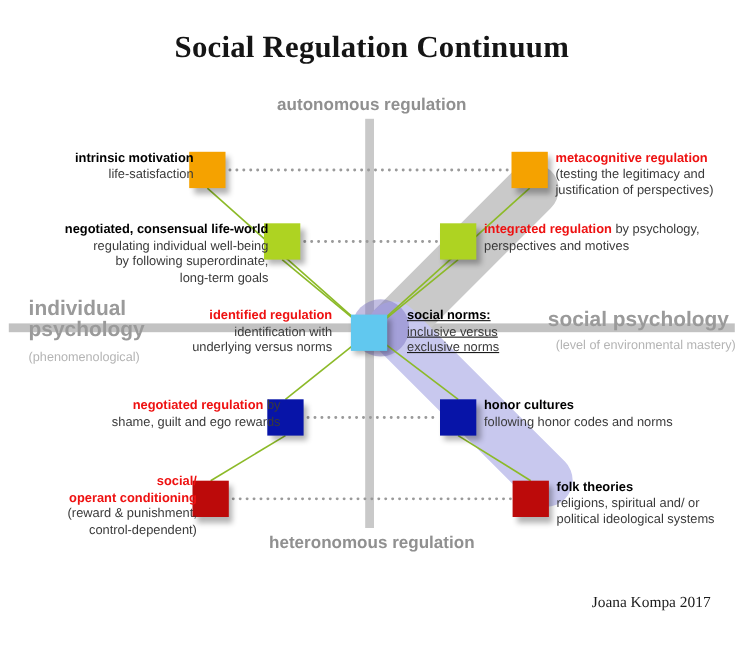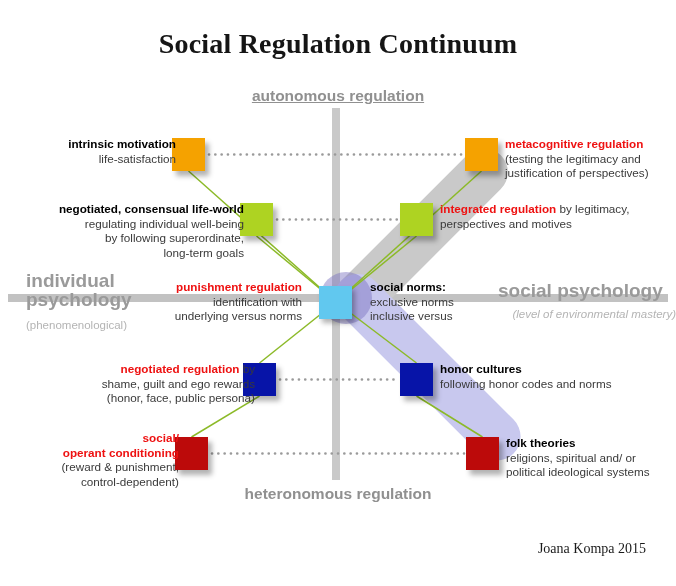--- a/index.html
+++ b/index.html
@@ -44,39 +44,39 @@
   }
   
   .axis-cap {
     position: absolute;
     font-weight: bold;
     color: #909090;
     font-size: 15.5px;
     text-align: center;
     white-space: nowrap;
   }
-  #cap-top  { left: 0; width: 676px; top: 87px; text-decoration: underline; }
+  #cap-top  { left: 0; width: 676px; top: 87px; }
   #cap-bot  { left: 0; width: 676px; top: 485px; }
 
   .side-cap {
     position: absolute;
     color: #9a9a9a;
     font-weight: bold;
     font-size: 19px;
     line-height: 19px;
   }
   .side-sub {
     position: absolute;
     color: #b4b4b4;
     font-size: 11.5px;
   }
   #cap-left   { left: 26px;  top: 271px; width: 160px; text-align: left; }
   #cap-leftsub{ left: 26px;  top: 308px; width: 180px; text-align: left; margin-top: 11px; }
   #cap-right  { left: 498px; top: 281px; width: 170px; text-align: left; }
-  #cap-rightsub{left: 498px; top: 308px; width: 178px; text-align: right; font-style: italic; }
+  #cap-rightsub{left: 498px; top: 308px; width: 178px; text-align: center; }
 
   
   .axis-v {
     position: absolute;
     left: 332px;
     top: 108px;
     width: 8px;
     height: 372px;
     background: #c9c9c9;
   }
@@ -148,21 +148,21 @@
   .lbl .hdr  { font-weight: bold; color: #ee1111; }
   .lbl .sub  { color: #3a3a3a; }
   .lbl.right-al { text-align: right; }
   .lbl.left-al  { text-align: left; }
 
   #t-im    { right: 500px; top: 137px; width: 220px; }
   #t-mcr   { left: 505px;  top: 137px; width: 175px; }
   #t-ncl   { right: 432px; top: 202px; width: 260px; }
   #t-ir    { left: 440px;  top: 202px; width: 228px; }
   #t-idr   { right: 374px; top: 280px; width: 200px; }
-  #t-sn    { left: 370px;  top: 280px; width: 150px; }
+  #t-sn    { left: 370px;  top: 280px; width: 150px; text-decoration: underline; }
   #t-intro { right: 421px; top: 362px; width: 230px; }
   #t-hc    { left: 440px;  top: 362px; width: 210px; }
   #t-soc   { right: 497px; top: 431px; width: 200px; }
   #t-folk  { left: 506px;  top: 436px; width: 172px; }
 </style>
 </head>
 <body>
 
 <div id="stage">
 
@@ -230,55 +230,54 @@
   </div>
 
   <div class="lbl right-al" id="t-ncl">
     <div class="hd">negotiated, consensual life-world</div>
     <div class="sub">regulating individual well-being</div>
     <div class="sub">by following superordinate,</div>
     <div class="sub">long-term goals</div>
   </div>
 
   <div class="lbl left-al" id="t-ir">
-    <div><span class="hdr">integrated regulation</span><span class="sub"> by legitimacy,</span></div>
+    <div><span class="hdr">integrated regulation</span><span class="sub"> by psychology,</span></div>
     <div class="sub">perspectives and motives</div>
   </div>
 
   <div class="lbl right-al" id="t-idr">
-    <div class="hdr">punishment regulation</div>
+    <div class="hdr">identified regulation</div>
     <div class="sub">identification with</div>
     <div class="sub">underlying versus norms</div>
   </div>
 
   <div class="lbl left-al" id="t-sn">
     <div class="hd">social norms:</div>
+    <div class="sub">inclusive versus</div>
     <div class="sub">exclusive norms</div>
-    <div class="sub">inclusive versus</div>
   </div>
 
   <div class="lbl right-al" id="t-intro">
     <div><span class="hdr">negotiated regulation</span><span class="sub"> by</span></div>
     <div class="sub">shame, guilt and ego rewards</div>
-    <div class="sub">(honor, face, public persona)</div>
   </div>
 
   <div class="lbl left-al" id="t-hc">
     <div class="hd">honor cultures</div>
     <div class="sub">following honor codes and norms</div>
   </div>
 
   <div class="lbl right-al" id="t-soc">
     <div class="hdr">social/</div>
     <div class="hdr">operant conditioning</div>
     <div class="sub">(reward &amp; punishment,</div>
     <div class="sub">control-dependent)</div>
   </div>
 
   <div class="lbl left-al" id="t-folk">
     <div class="hd">folk theories</div>
     <div class="sub">religions, spiritual and/ or</div>
     <div class="sub">political ideological systems</div>
   </div>
 
-  <div class="credit">Joana Kompa 2015</div>
+  <div class="credit">Joana Kompa 2017</div>
 
 </div>
 
 </body></html>

